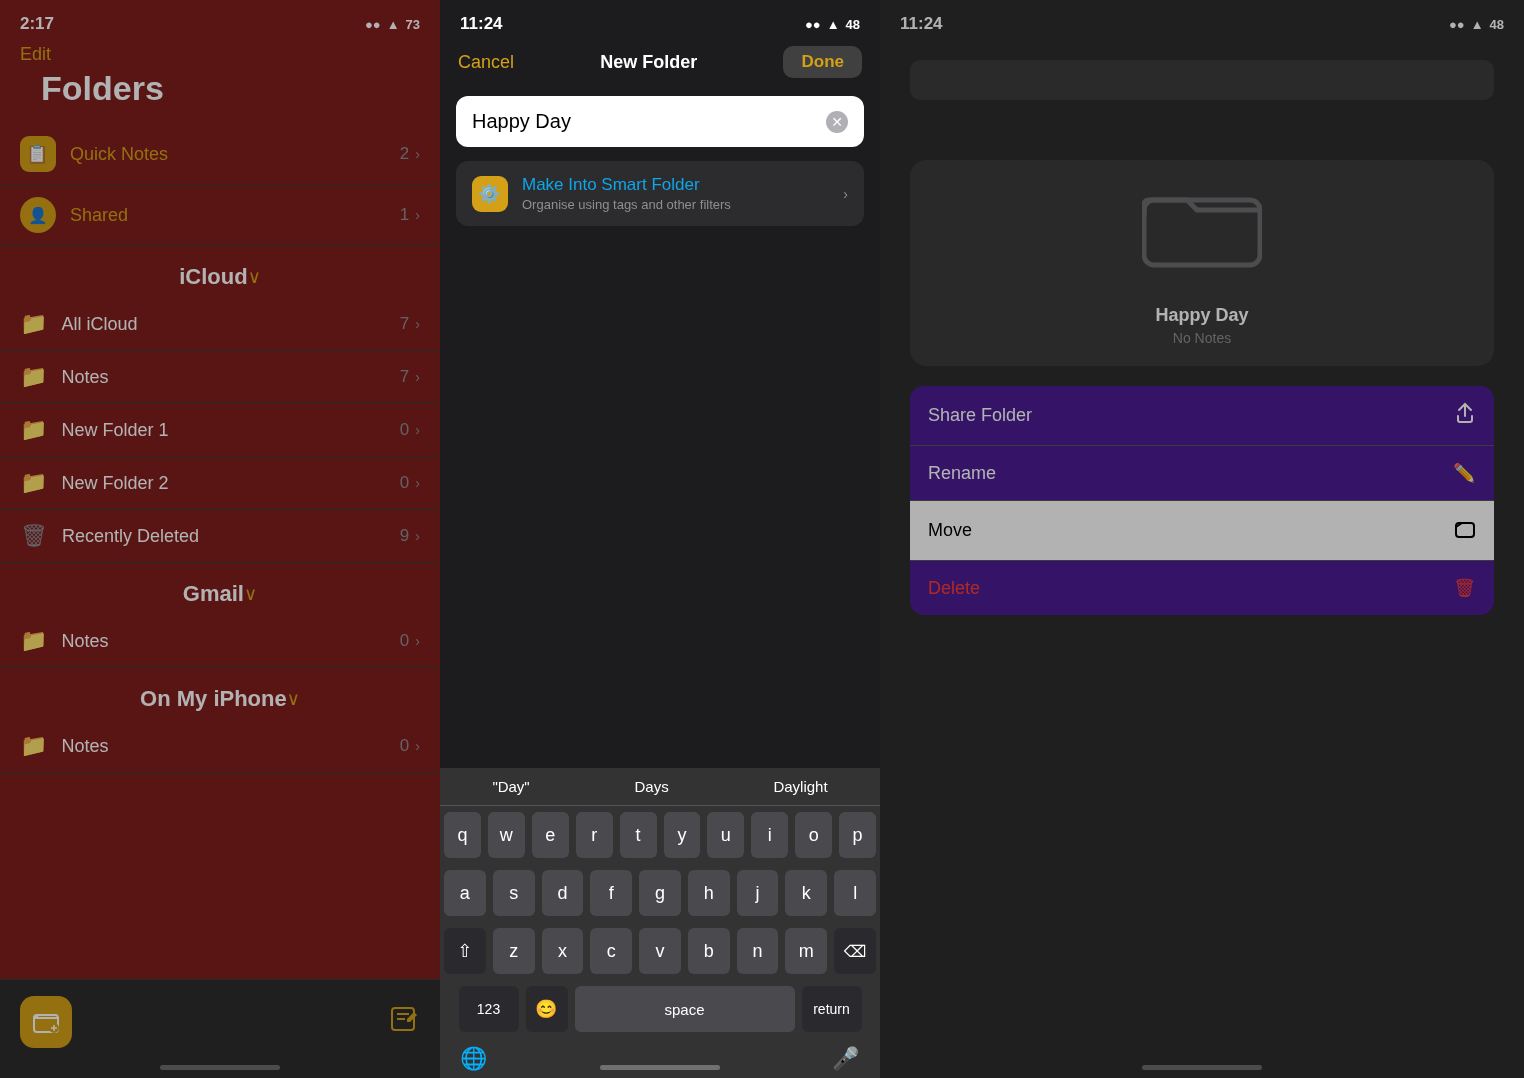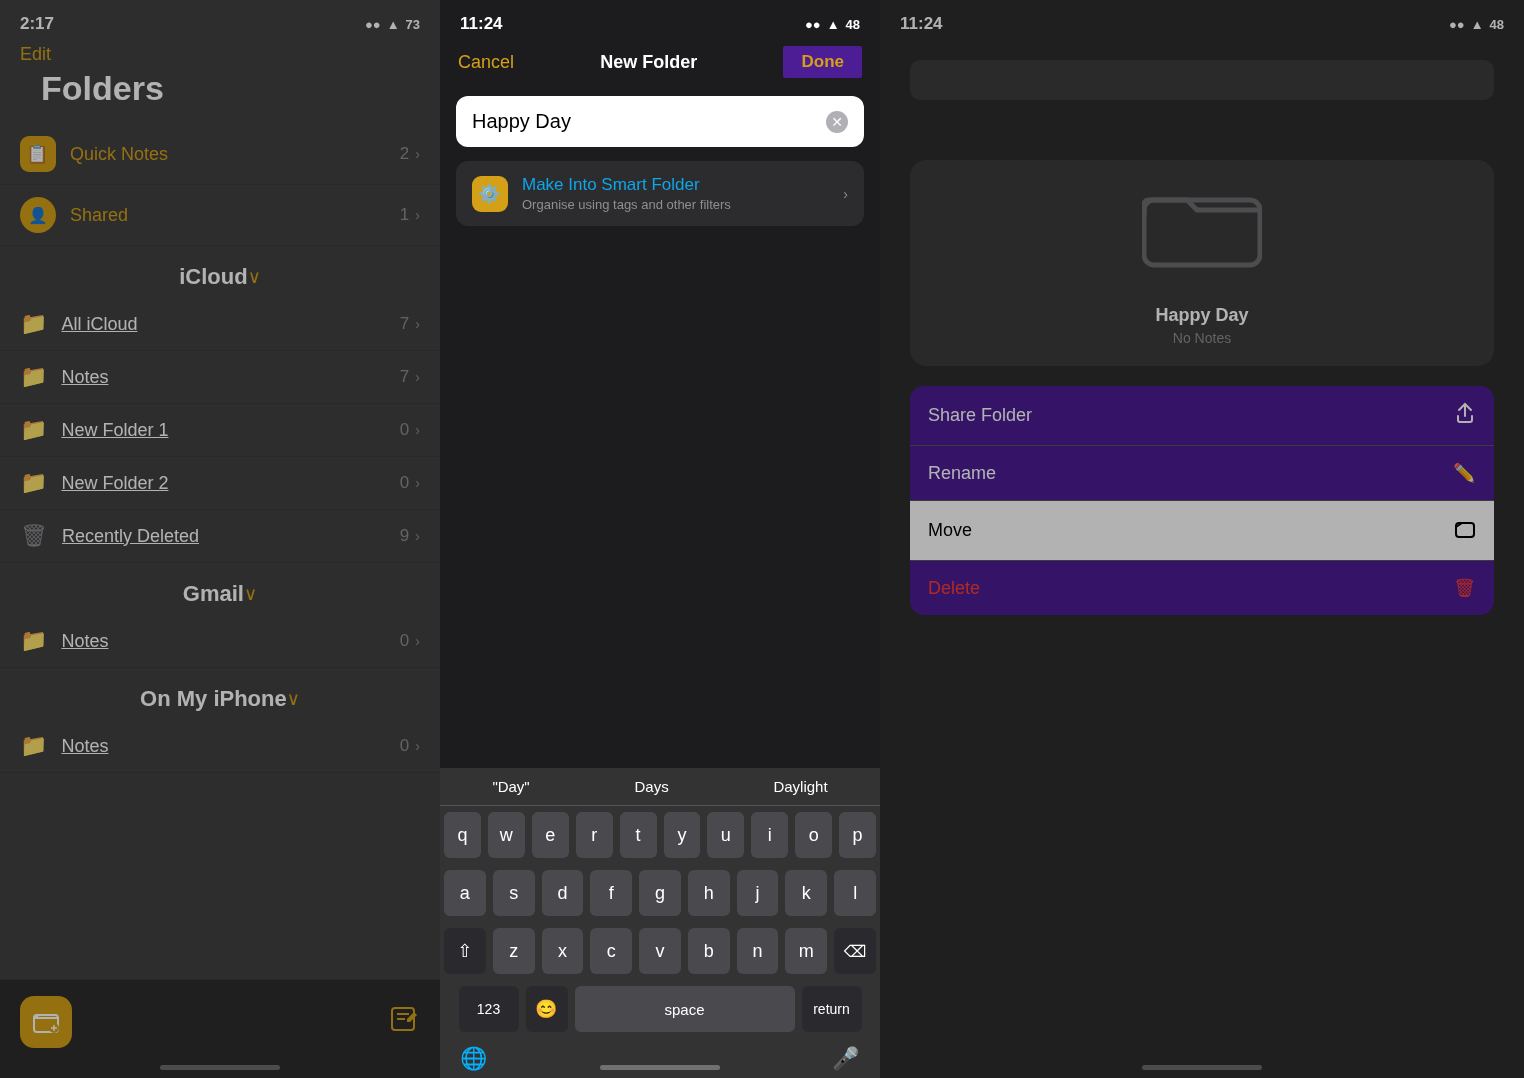--- a/index.html
+++ b/index.html
@@ -10,21 +10,21 @@
       font-family: -apple-system, BlinkMacSystemFont, 'SF Pro Text', 'Helvetica Neue', sans-serif;
       background: #1c1c1e;
       overflow: hidden;
     }
 
     
     .panel {
       position: relative;
       flex: 0 0 440px;
       height: 1078px;
-      background: #404040;
+      background: #7f1d1d;
       overflow: hidden;
       filter: brightness(0.7);
     }
     .panel-2 {
       flex: 0 0 440px;
       background: #1c1c1e;
       filter: none;
       position: relative;
     }
     .panel-3 {
@@ -104,21 +104,21 @@
       font-size: 22px;
       margin-right: 14px;
       color: #d4a017;
     }
     .folder-plain-item {
       display: flex;
       align-items: center;
       padding: 13px 20px;
       border-bottom: 0.5px solid #3a3a3c;
     }
-    .folder-plain-label { flex: 1; font-size: 18px; color: #fff; text-decoration: underline; }
+    .folder-plain-label { flex: 1; font-size: 18px; color: #fff; }
 
     .trash-icon { color: #8e8e93; font-size: 22px; margin-right: 14px; }
 
     
     .p1-bottom {
       position: absolute;
       bottom: 0;
       left: 0;
       right: 0;
       background: #2c2c2e;
@@ -153,26 +153,26 @@
     
     .p2-nav {
       display: flex;
       justify-content: space-between;
       align-items: center;
       padding: 6px 18px 10px;
     }
     .p2-cancel { color: #d4a017; font-size: 18px; }
     .p2-nav-title { font-size: 18px; font-weight: 600; color: #fff; }
     .p2-done {
-      background: #4c1d95;
+      background: #404040;
       color: #d4a017;
       font-size: 17px;
       font-weight: 600;
       padding: 6px 18px;
-      border-radius: 2px;
+      border-radius: 10px;
     }
 
     
     .p2-input-row {
       margin: 8px 16px;
       background: #fff;
       border-radius: 12px;
       display: flex;
       align-items: center;
       padding: 14px 16px;

